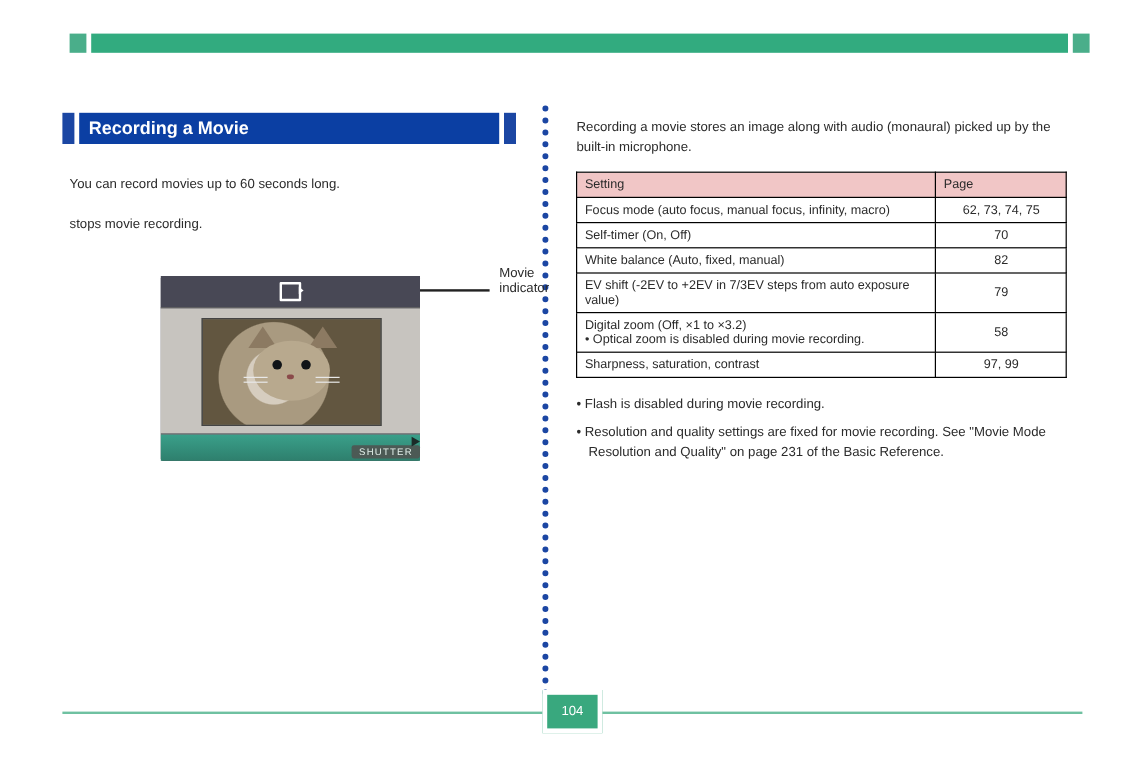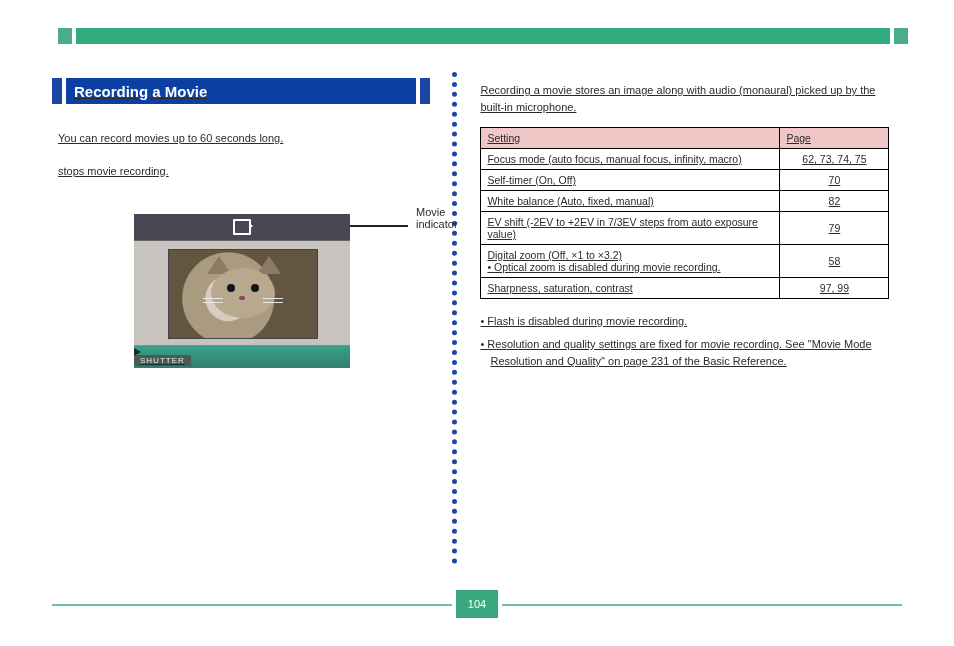--- a/index.html
+++ b/index.html
@@ -23,23 +23,22 @@
     height: 16px;
     display: flex;
     margin-left: 6px;
   }
   .topbar .cap-left  { width: 14px; height: 16px; background:#4AAE8A; }
   .topbar .body      { flex:1; height:16px; background:#32AB7F; margin-left:4px; margin-right:4px; }
   .topbar .cap-right { width: 14px; height: 16px; background:#4AAE8A; }
 
   .columns {
     display:flex;
-    margin-top: 34px;
-    position:relative;
-    text-decoration:underline;
+    margin-top: 50px;
+    position:relative;
   }
   .col-left  { width: 395px; }
   .col-right { width: 440px; margin-left: 50px;}
   
   .divider {
     position:absolute;
     left: 400px;
     top: -6px;
     height: 492px;
     border-left: 5px dotted #1B46A3;
@@ -124,21 +123,21 @@
   .kitten-nose{
     position:absolute; top:46px; left:70px; width:6px;height:4px; background:#8a4a4a; border-radius:2px;
   }
   .kitten-whisker{ position:absolute; top:48px; height:1px; background:#e8e8e8; width:20px;}
   .kw1{left:34px;} .kw2{left:34px; top:52px;} .kw3{left:94px;} .kw4{left:94px; top:52px;}
 
   .camera-bottom{
     height:22px;
     background:linear-gradient(#3aa08a,#2e7f6d);
     border-top:1px solid #888;
-    display:flex;align-items:center;justify-content:flex-start;
+    display:flex;align-items:center;justify-content:flex-end;
     position:relative;
   }
   .camera-bottom .play{
     width:0;height:0;border-left:7px solid #1b2b28;
     border-top:4px solid transparent;border-bottom:4px solid transparent;
     position:absolute; top:2px;
   }
   .camera-bottom .shutter{
     margin-top:8px;
     font-size:8px; letter-spacing:1px; color:#e0eee8;
@@ -162,21 +161,21 @@
   table.settings th, table.settings td{
     border:1px solid #000; padding:4px 6px; font-size:10.5px; vertical-align:top;
   }
   table.settings th{
     background:#f1c6c6; font-weight:normal; text-align:left;
   }
   table.settings td.c2{ text-align:center; vertical-align:middle; }
 
   
   .footer{
-    position:absolute; left:52px; bottom:24px; width:850px;
+    position:absolute; left:52px; bottom:35px; width:850px;
     display:flex; align-items:center; justify-content:center;
   }
   .footer .rule{
     position:absolute; left:0; right:0; top:50%; height:2px;
     background:linear-gradient(to right,#6fc1a1,#6fc1a1);
     z-index:0;
   }
   .footer .pg{
     width:42px; height:28px; background:#39A87E;
     color:#fff; display:flex; align-items:center; justify-content:center;

